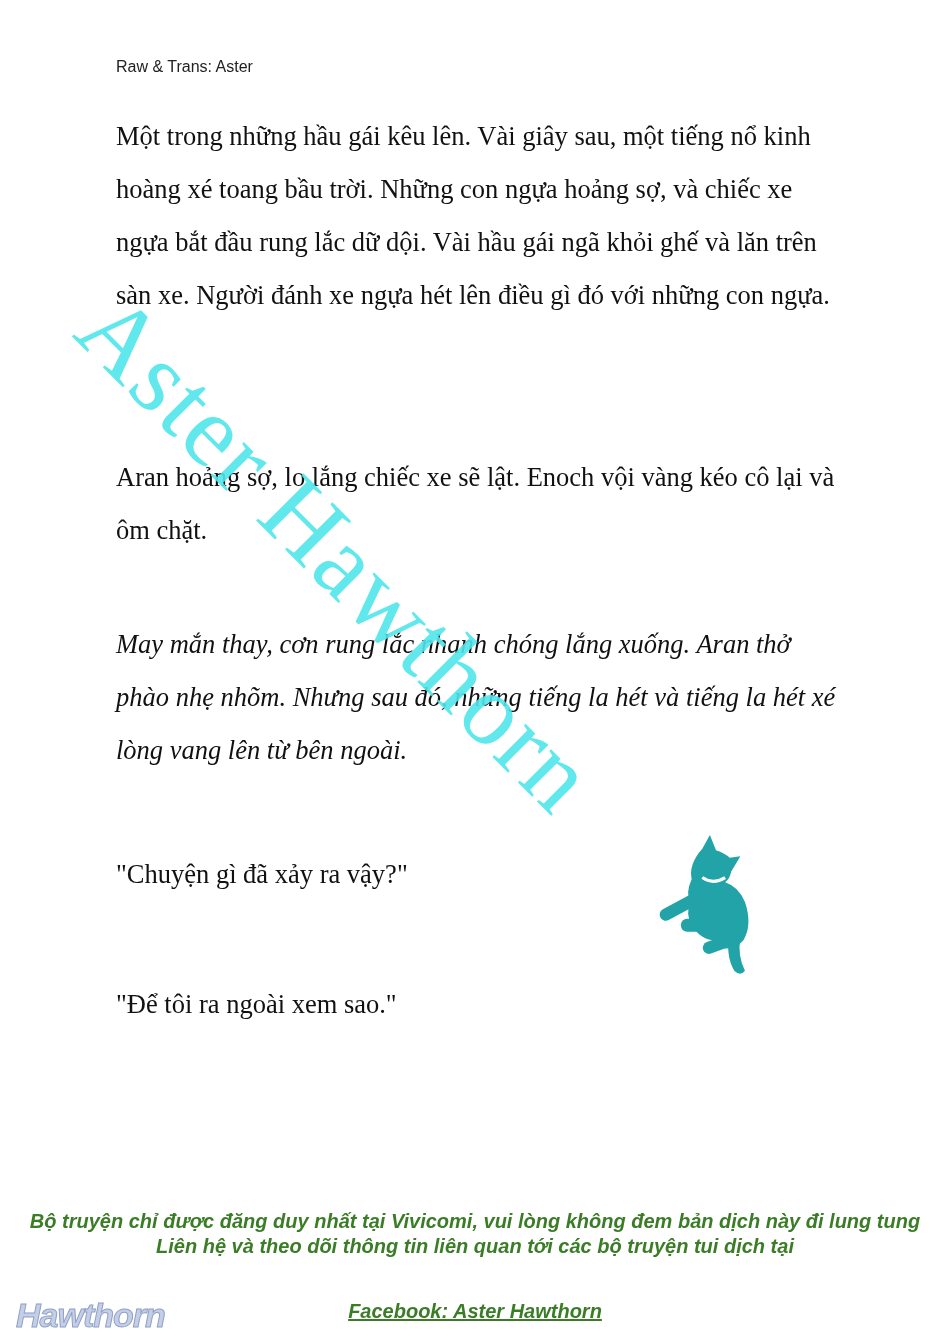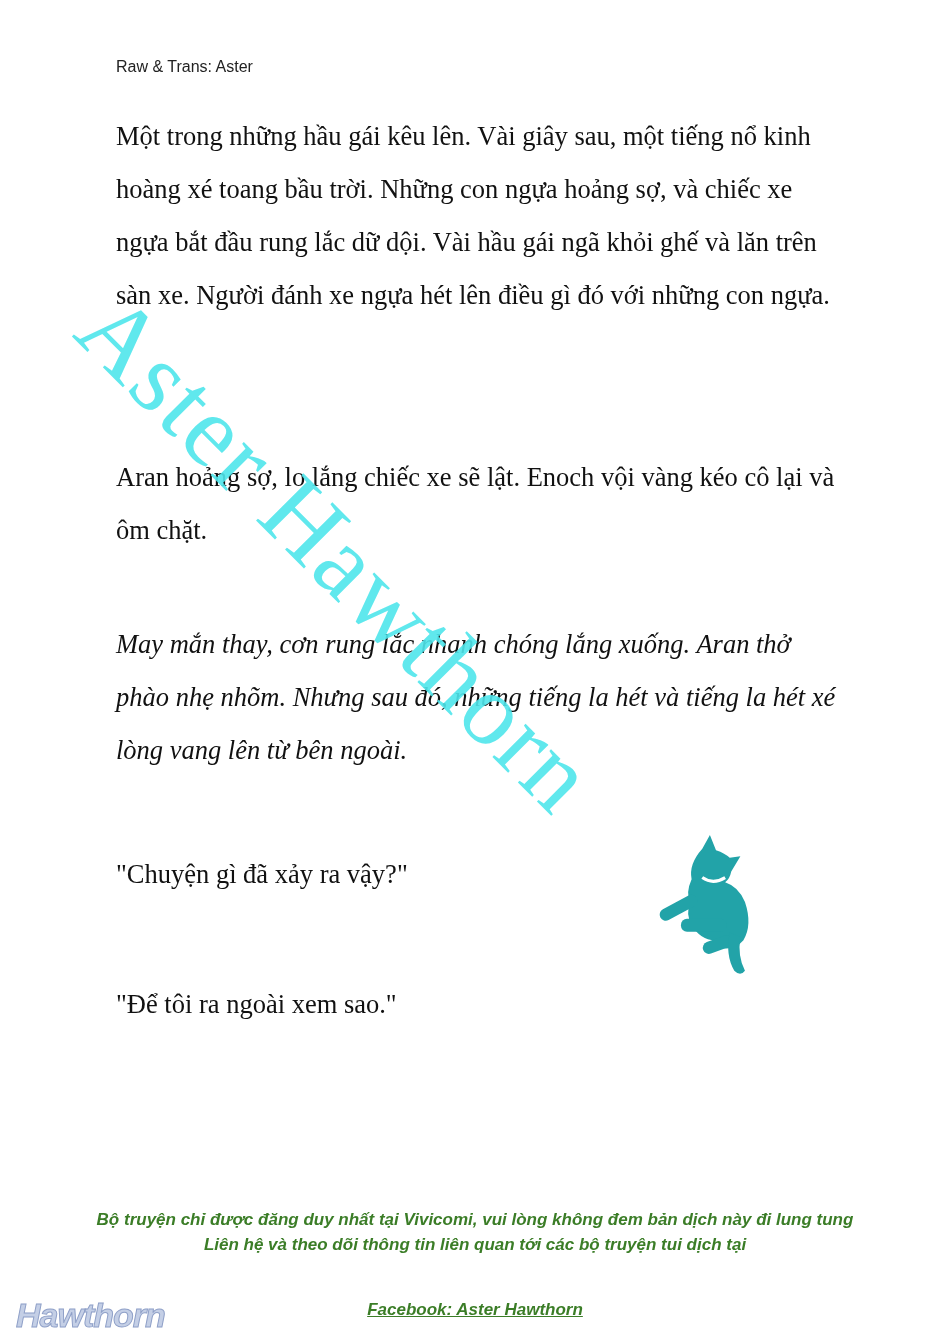--- a/index.html
+++ b/index.html
@@ -20,21 +20,21 @@
     transform-origin: 0 0;
     transform: rotate(45deg) translate(-200px, -210px);
     font-family: "Liberation Serif", serif;
     font-size: 102px; color: #4fe6ec; white-space: nowrap;
     letter-spacing: 2px; opacity: 0.9; pointer-events: none;
   }
   .cat { position: absolute; left: 655px; top: 812px; width: 122px; height: 180px; }
   .footer {
     position: absolute; left: 0; width: 950px; text-align: center;
     font-family: "Liberation Sans", sans-serif; font-style: italic; font-weight: bold;
-    font-size: 17px; color: #3b7d27;
+    font-size: 20px; color: #3b7d27;
   }
   .logo {
     position: absolute; left: 16px; top: 1296px;
     font-family: "Liberation Sans", sans-serif; font-style: italic; font-weight: bold;
     font-size: 34px; letter-spacing: -1px; color: #c4cfe6;
     -webkit-text-stroke: 1px #8fa0c8;
   }
 </style>
 </head>
 <body>

